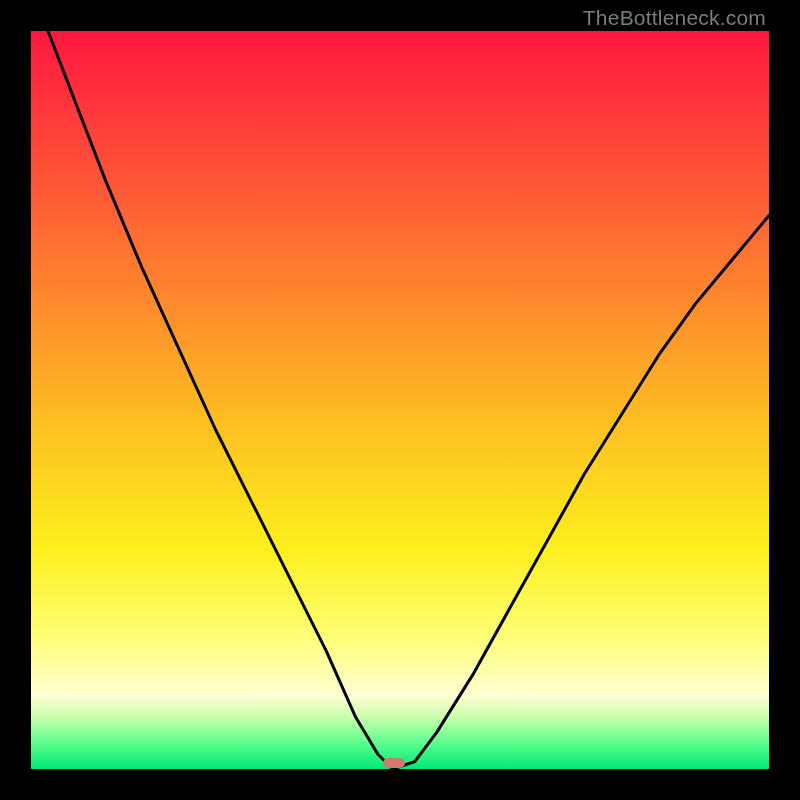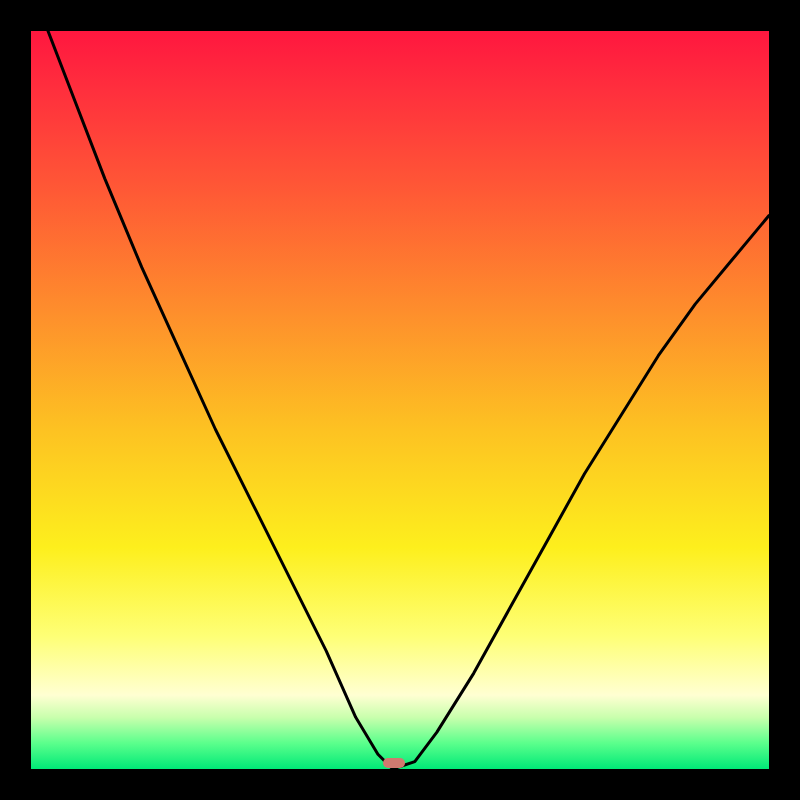--- a/index.html
+++ b/index.html
@@ -73,13 +73,14 @@
 <div class="frame">
 
   <div class="plot-area"></div>
 
   <svg class="curve" viewBox="0 0 738 738" preserveAspectRatio="none">
     <path id="curve-path" d="M0.0 -44.3 L36.9 51.7 L73.8 147.6 L110.7 236.2 L147.6 317.3 L184.5 398.5 L221.4 472.3 L258.3 546.1 L295.2 619.9 L324.7 686.3 L346.9 723.2 L361.6 738.0 L383.8 730.6 L405.9 701.1 L442.8 642.1 L479.7 575.6 L516.6 509.2 L553.5 442.8 L590.4 383.8 L627.3 324.7 L664.2 273.1 L701.1 228.8 L738.0 184.5" fill="none" stroke="#000000" stroke-width="3" stroke-linejoin="round" stroke-linecap="round"></path>
   </svg>
 
   <div class="marker" id="min-marker" style="left: 383.096px; top: 757.572px; background: rgb(207, 122, 111);"></div>
 
+  <div class="watermark">TheBottleneck.com</div>
 </div>
 
 </body></html>

